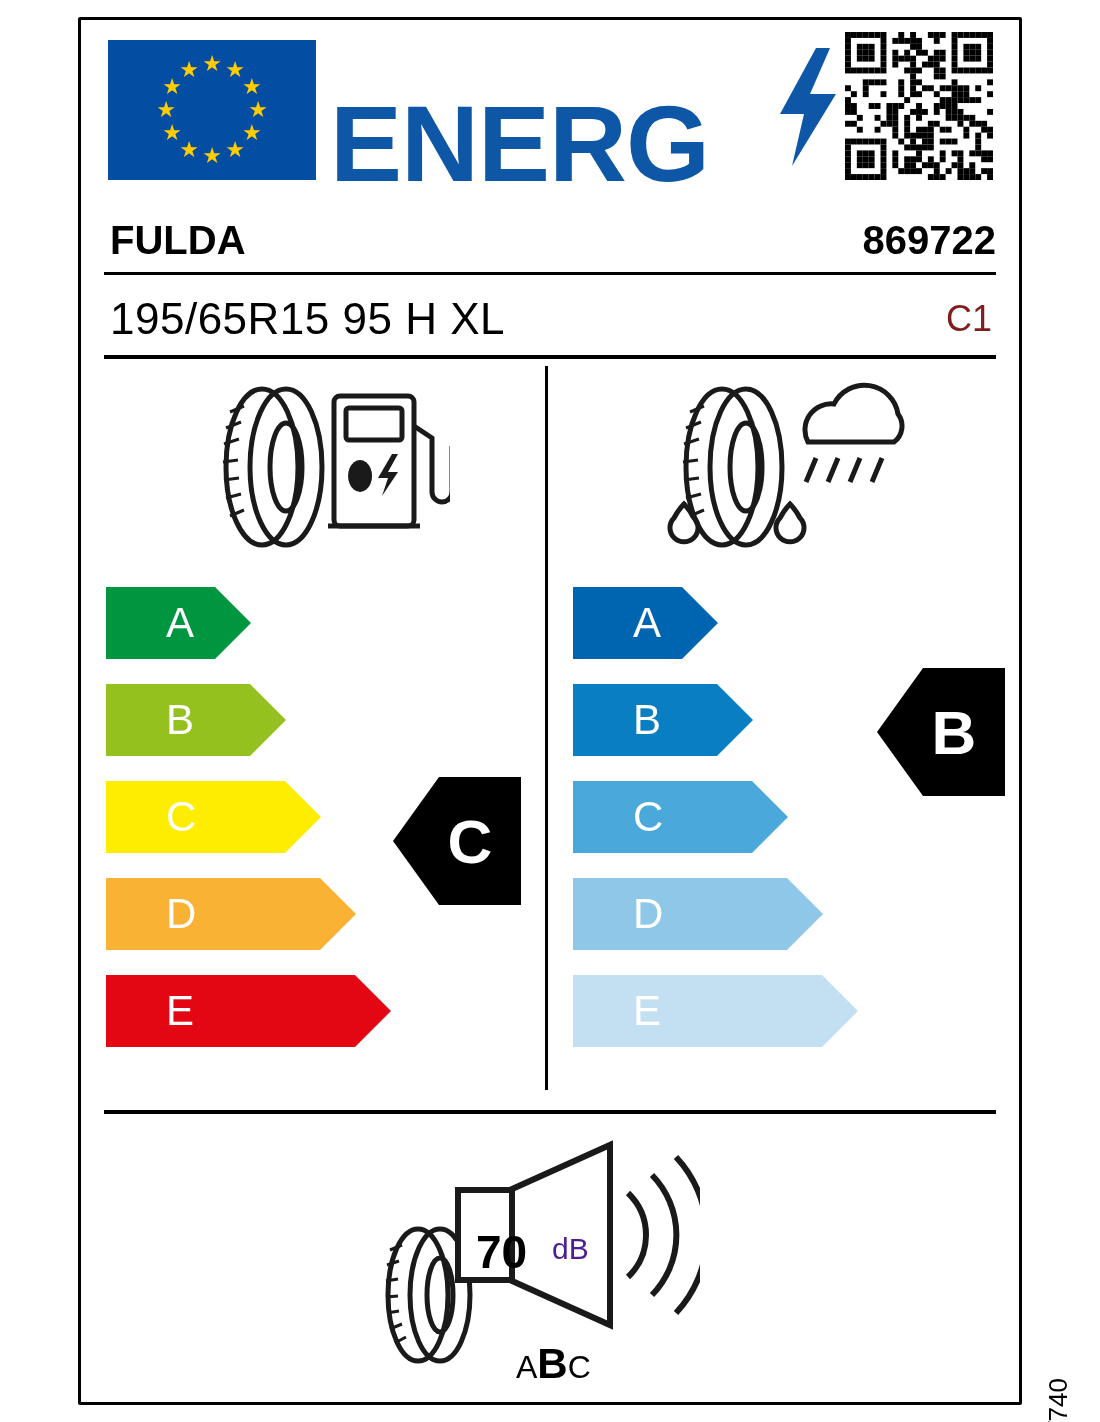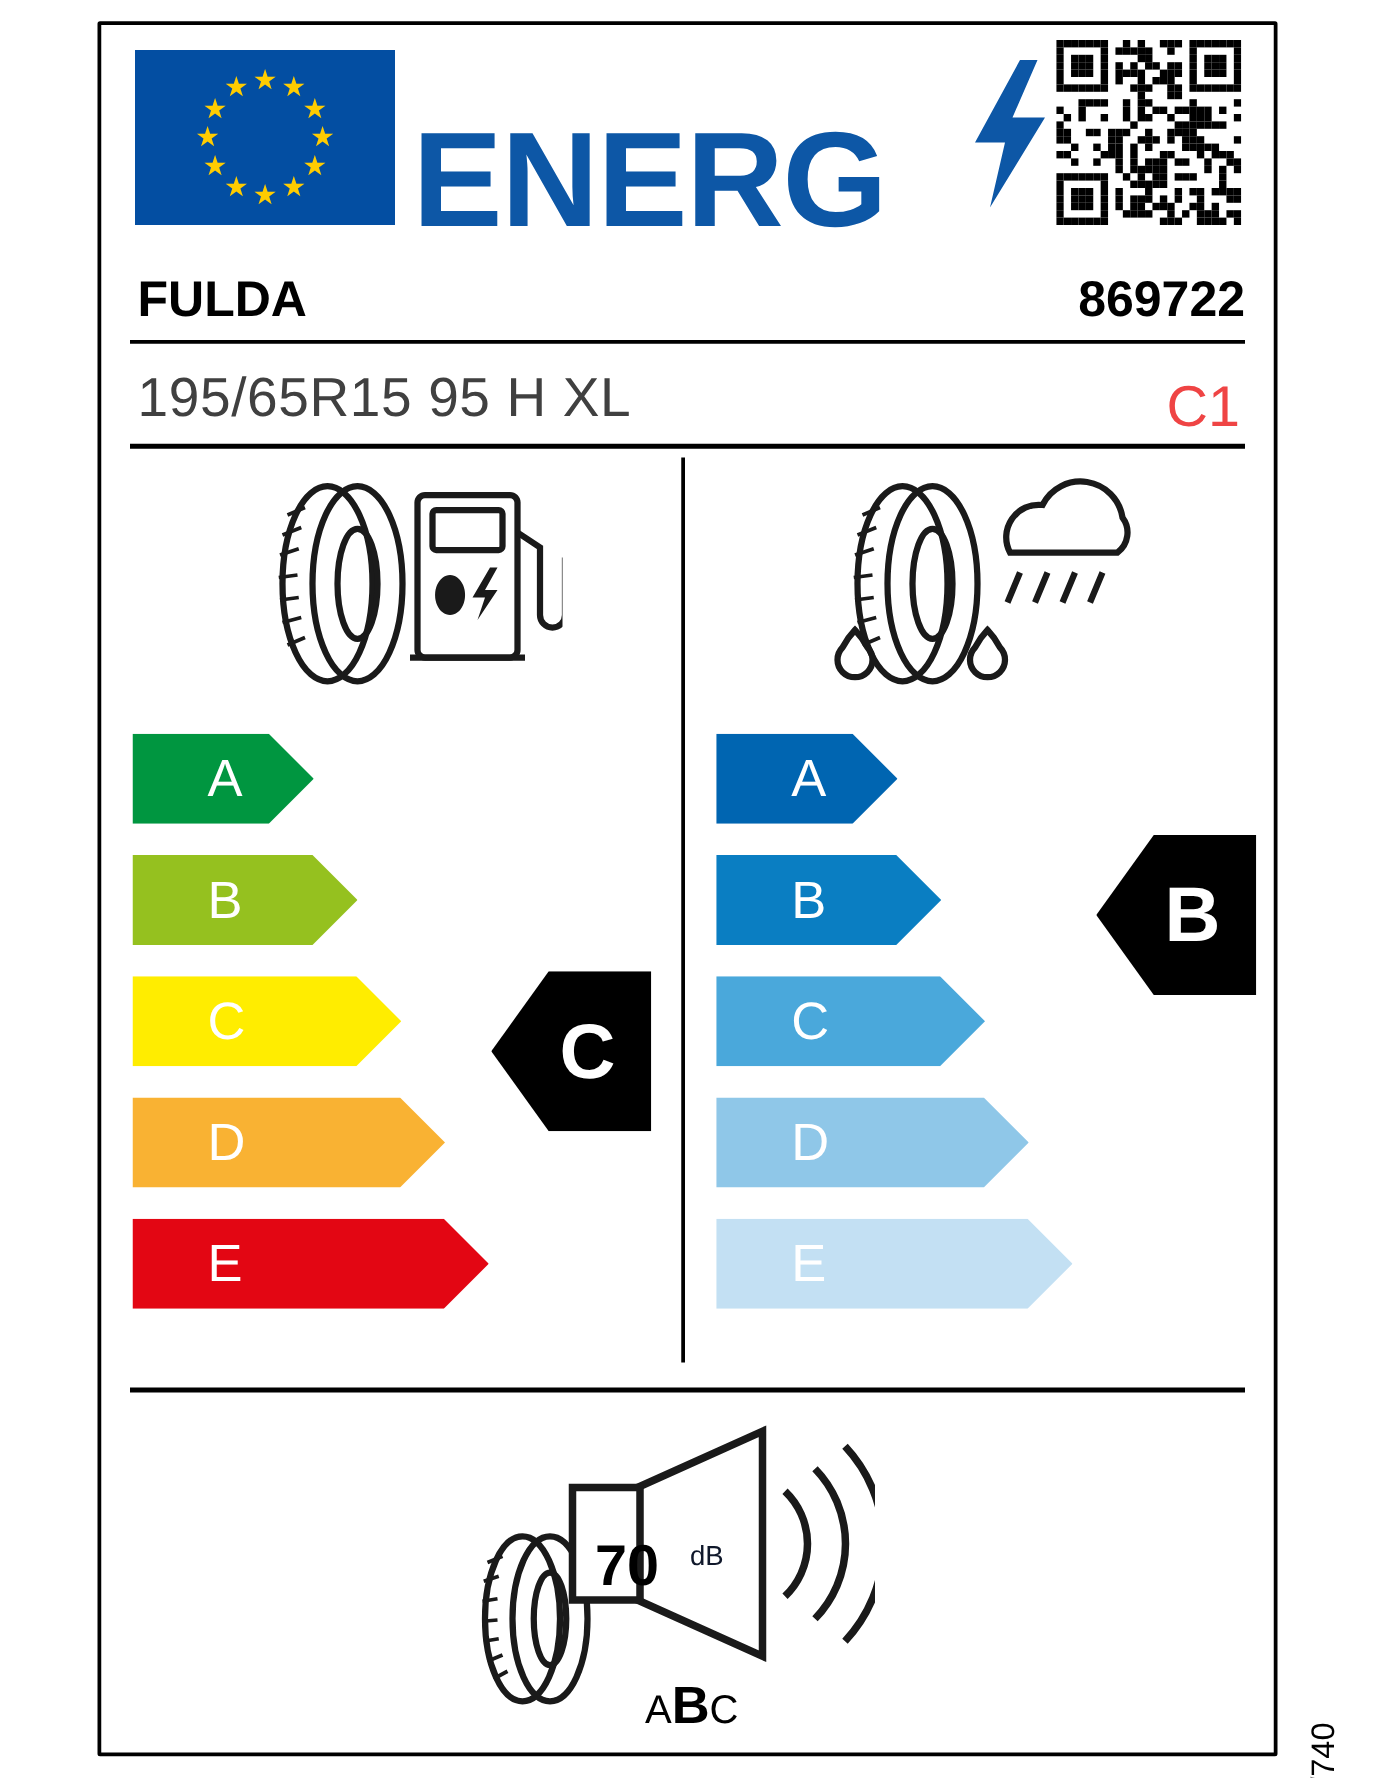--- a/index.html
+++ b/index.html
@@ -98,29 +98,29 @@
   }
   .rule-1 { left: 104px; top: 272px; width: 892px; height: 3px; }
   .rule-2 { left: 104px; top: 355px; width: 892px; height: 4px; }
   .rule-3 { left: 104px; top: 1110px; width: 892px; height: 4px; }
 
   .tyre-size {
     position: absolute;
     left: 110px;
     top: 294px;
     font-size: 44px;
-    color: #404040;
+    color: #000000;
     letter-spacing: 0.5px;
   }
   .tyre-class {
     position: absolute;
     right: 108px;
     top: 298px;
-    font-size: 46px;
-    color: #ef4444;
+    font-size: 36px;
+    color: #7f1d1d;
   }
 
   .divider-v {
     position: absolute;
     left: 545px;
     top: 366px;
     width: 3px;
     height: 724px;
     background: #000;
   }
@@ -180,22 +180,22 @@
     top: 1225px;
     font-size: 46px;
     font-weight: bold;
     color: #000;
     text-align: right;
   }
   .noise-unit {
     position: absolute;
     left: 552px;
     top: 1232px;
-    font-size: 22px;
-    color: #0f172a;
+    font-size: 30px;
+    color: #4c1d95;
   }
   .noise-classes {
     position: absolute;
     left: 516px;
     top: 1340px;
     font-size: 32px;
     color: #000;
   }
   .noise-classes b { font-size: 42px; font-weight: bold; }
 

